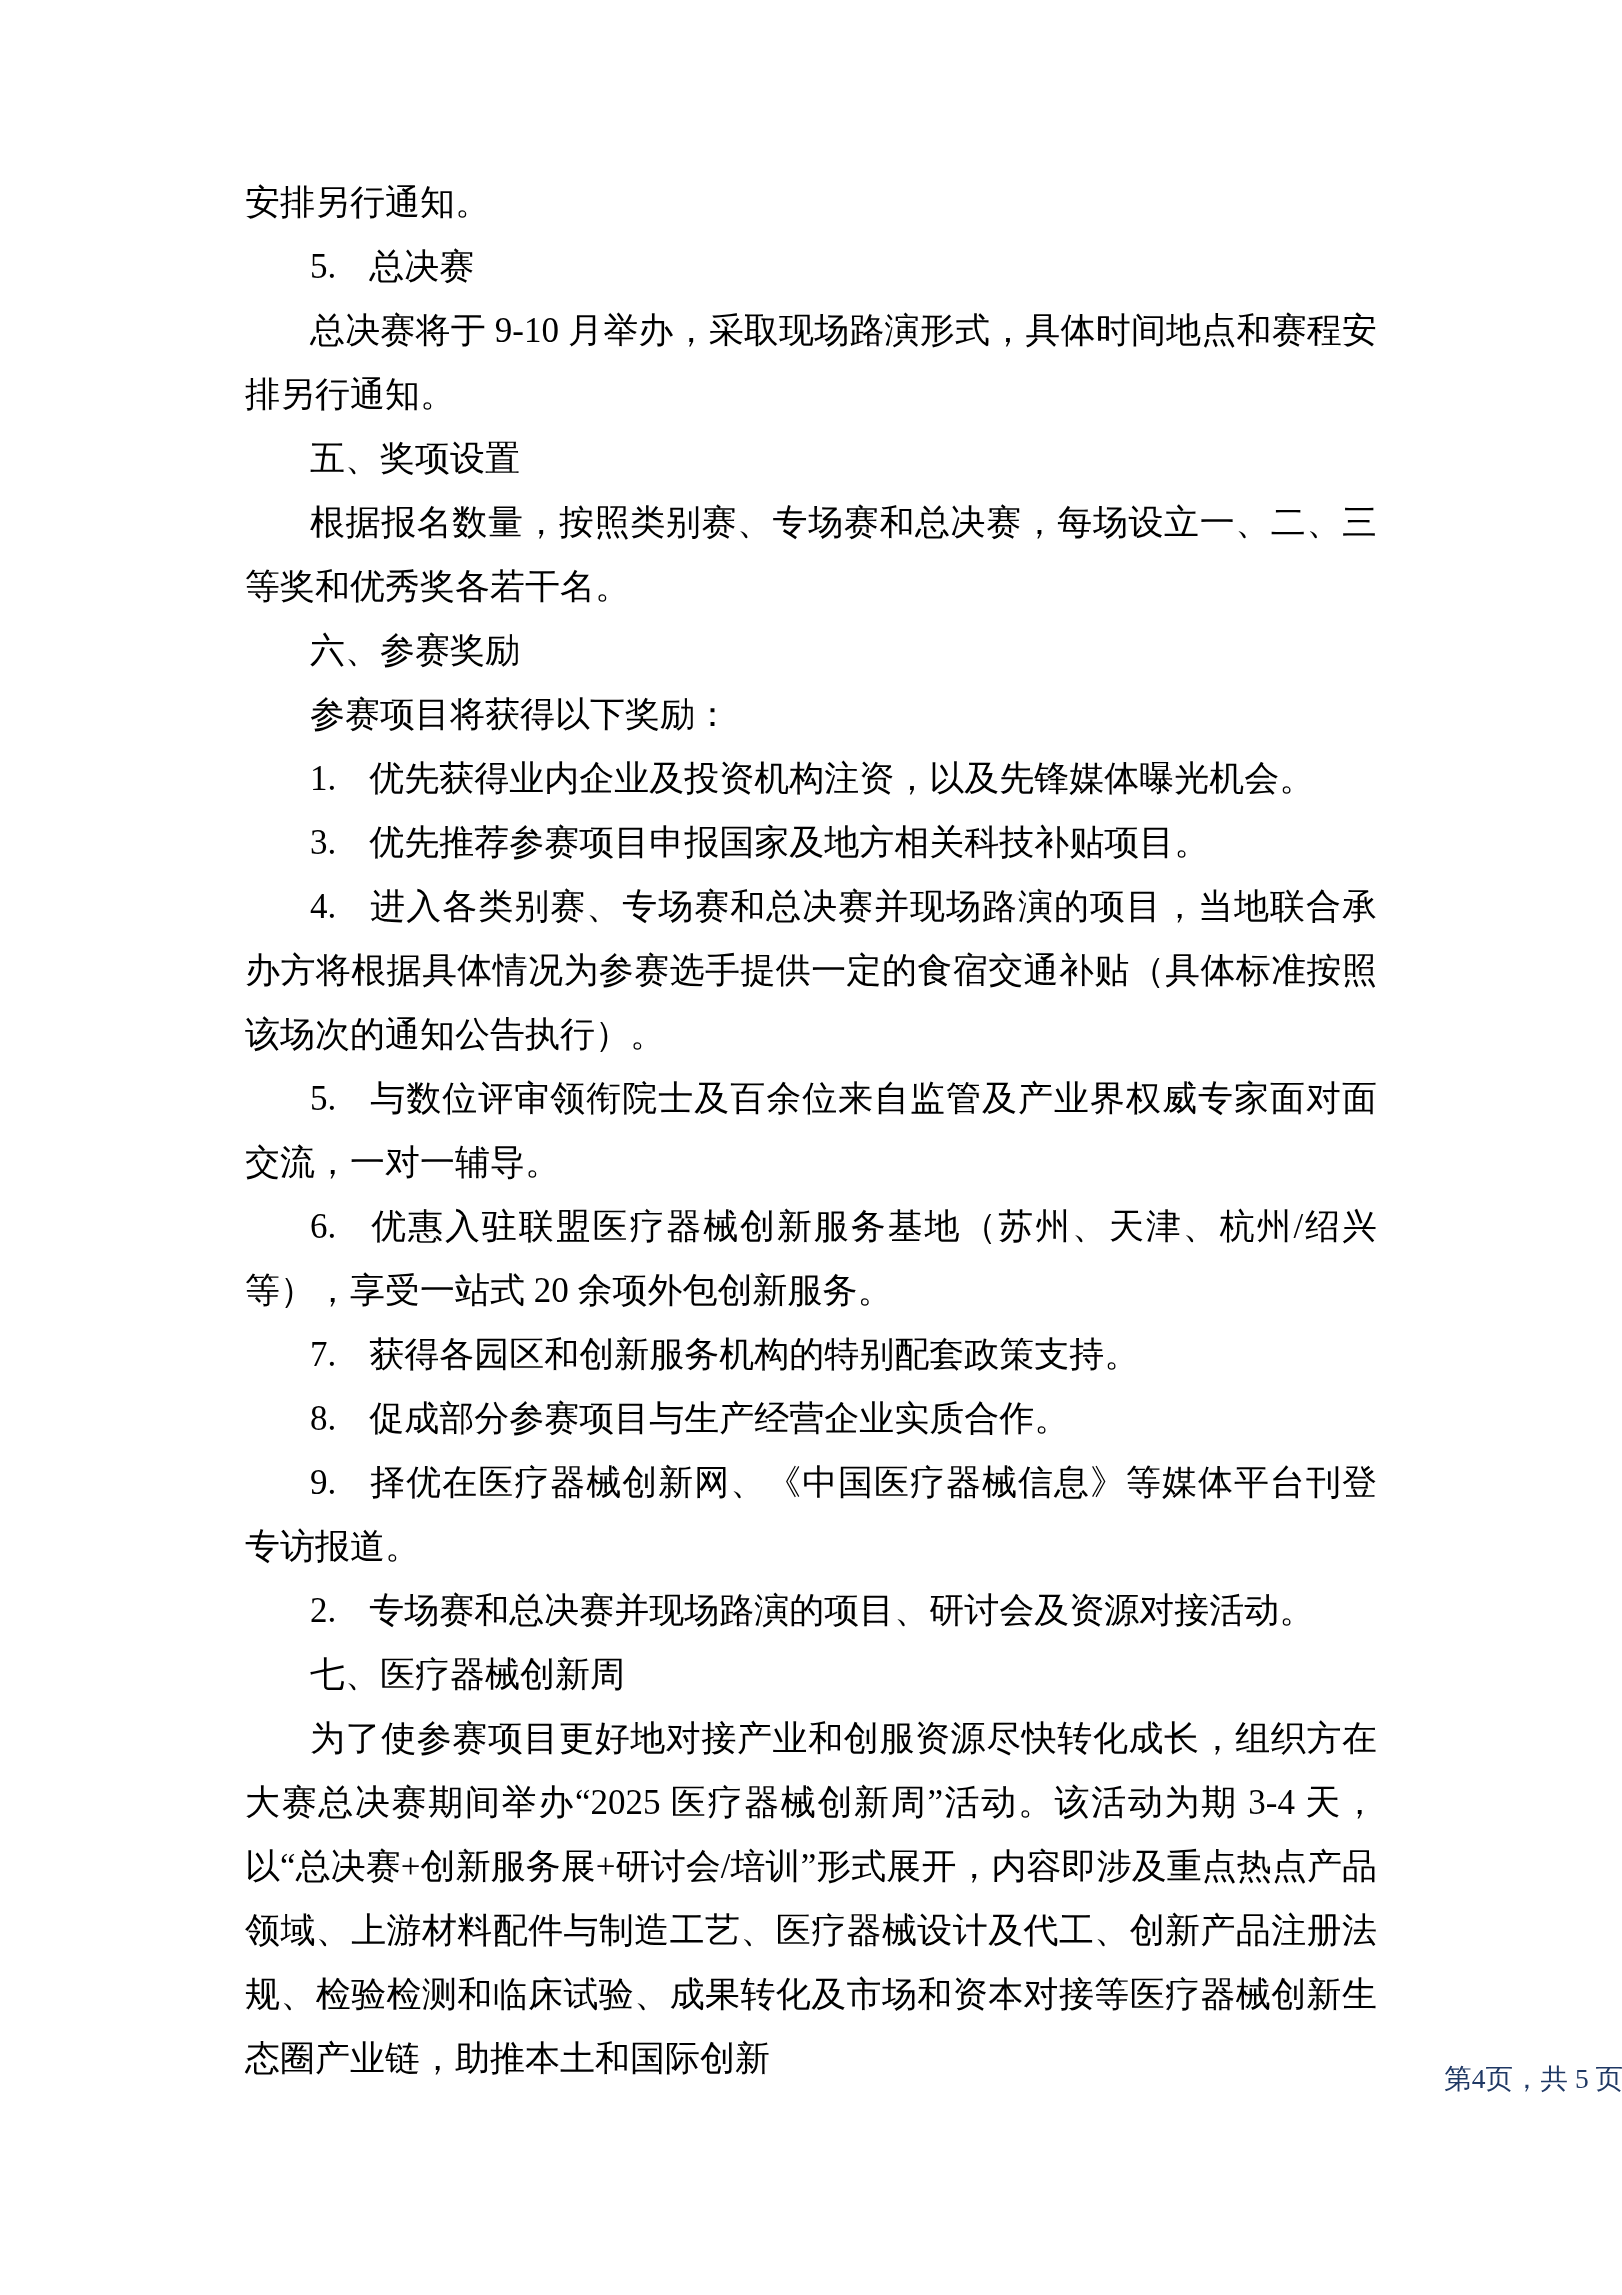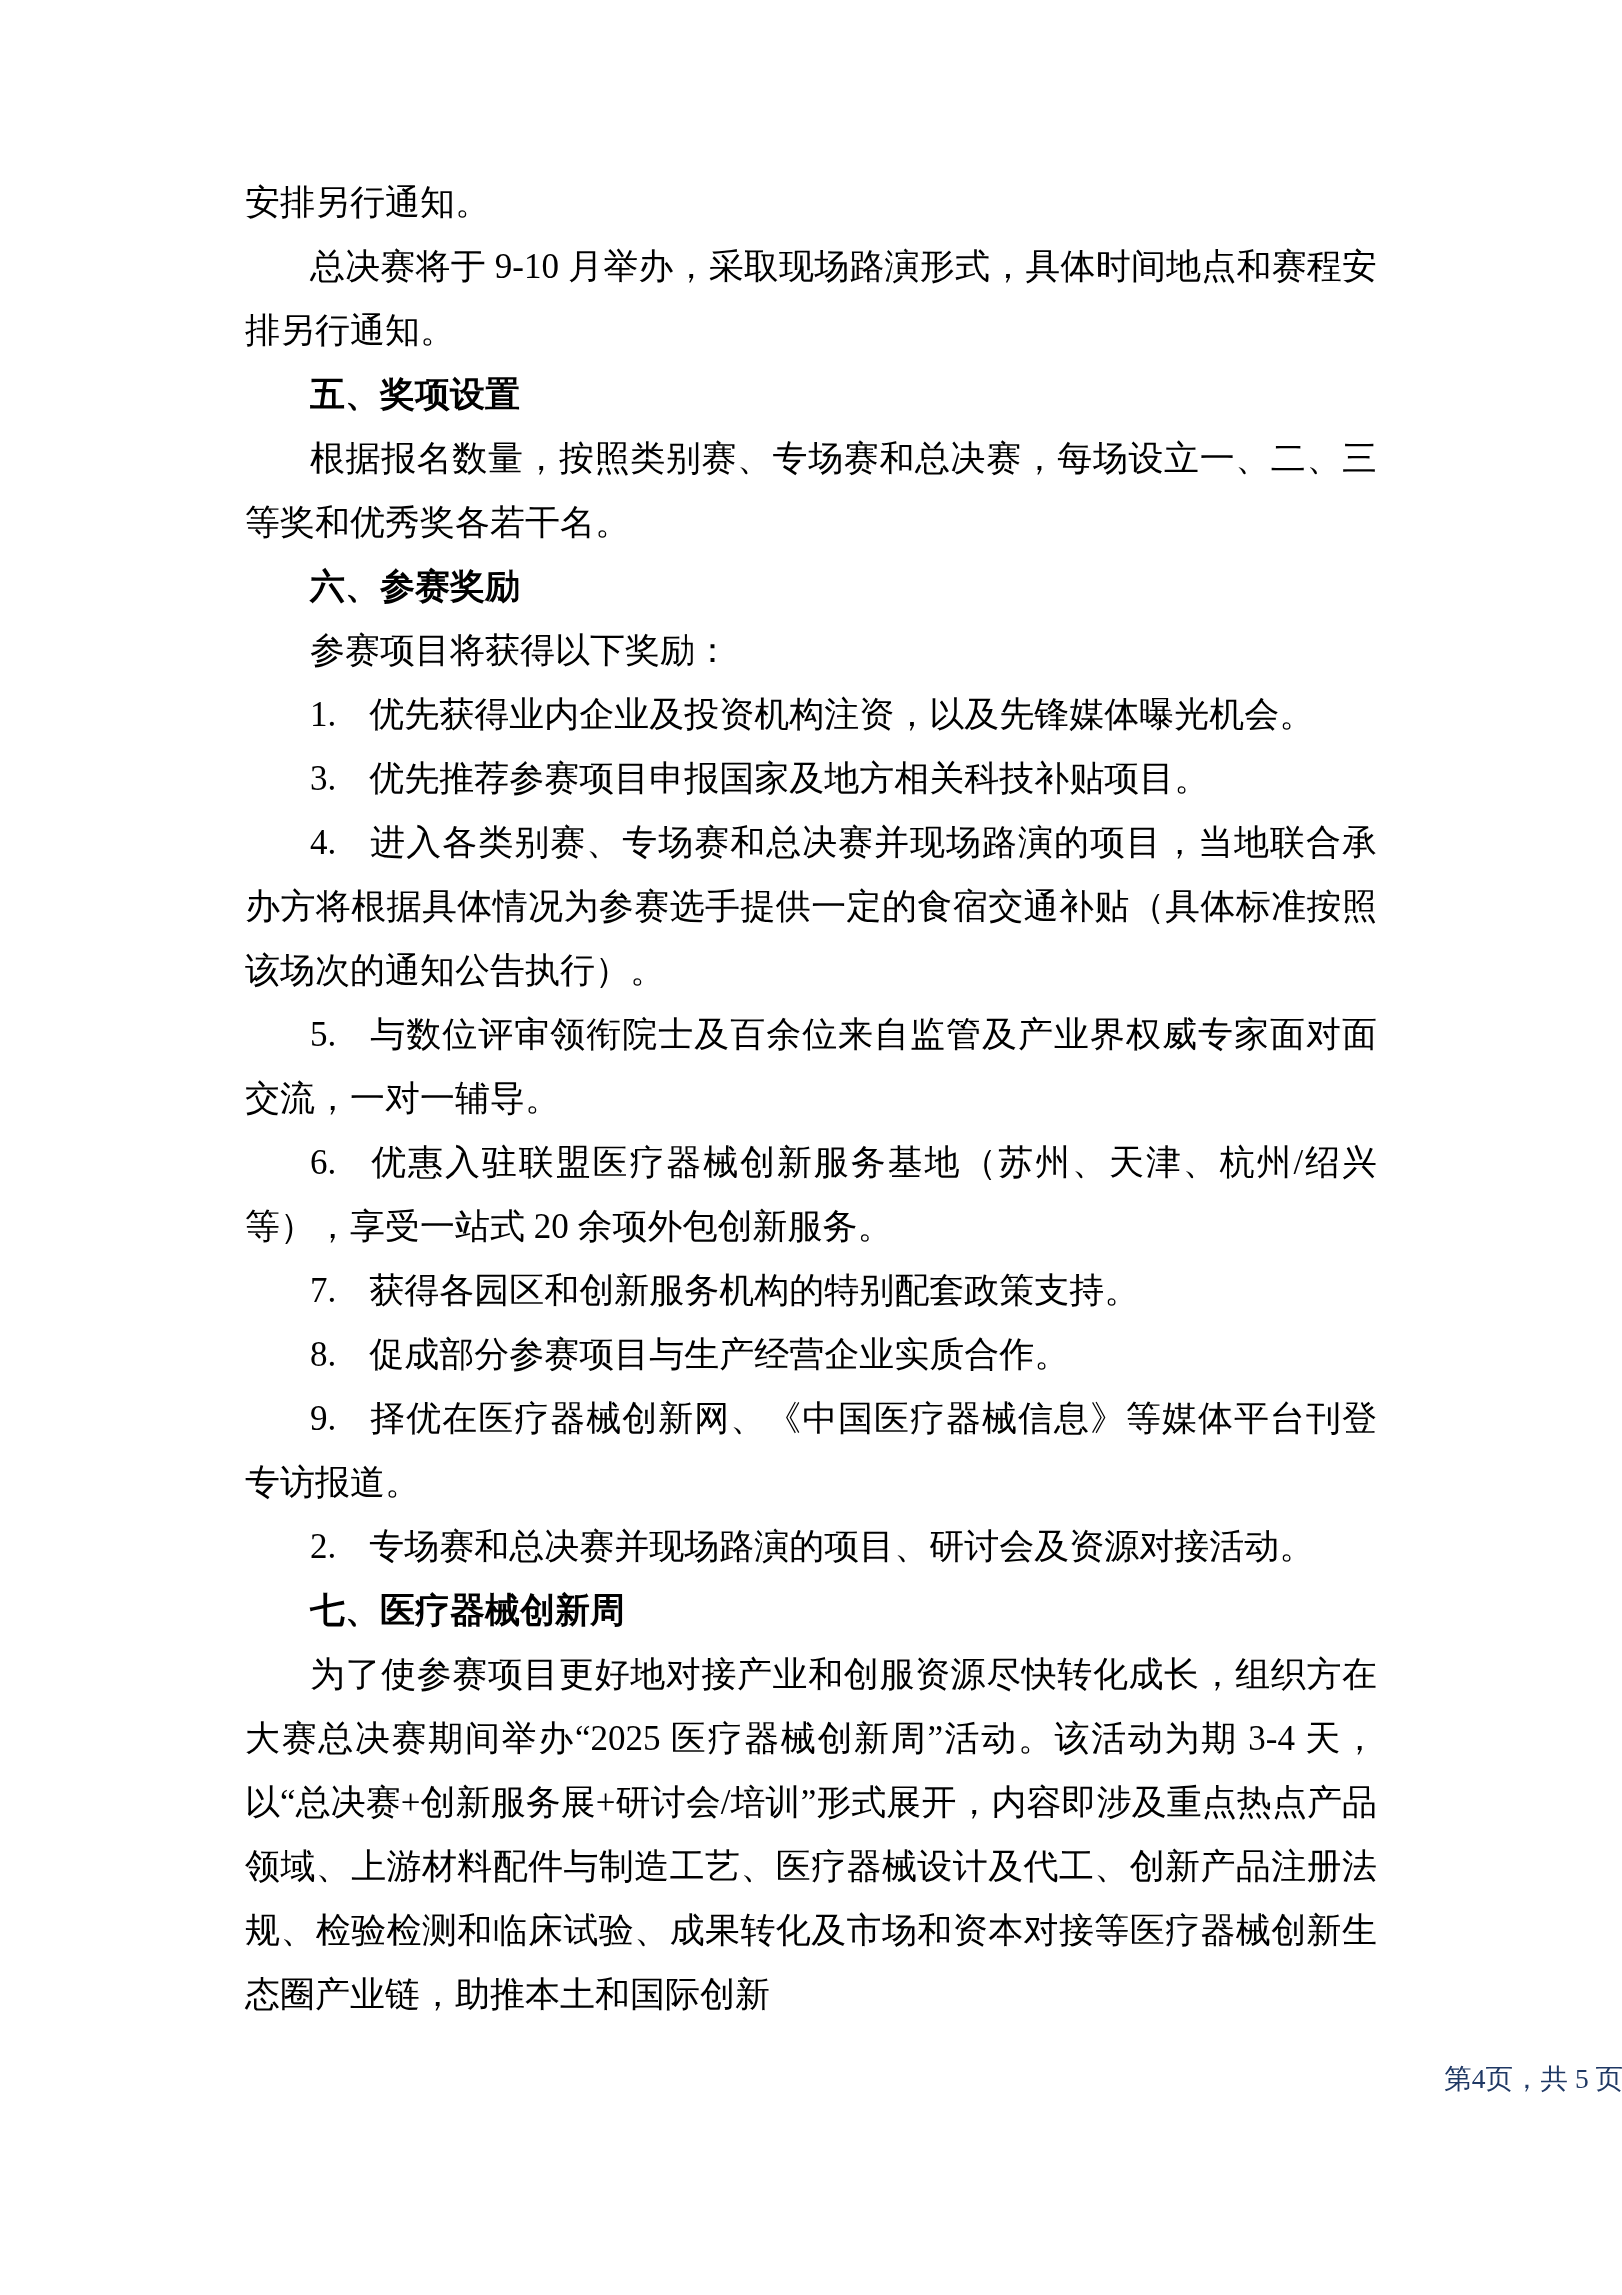--- a/index.html
+++ b/index.html
@@ -28,21 +28,21 @@
     font-size: 35px;
     line-height: 64px;
     text-align: justify;
     letter-spacing: 0;
     word-break: break-all;
   }
   .para.indent {
     text-indent: 65px;
   }
   .para.heading {
-    font-weight: 700;
+    font-weight: 400;
     text-align: left;
   }
   .num {
     margin-right: 33px;
   }
   .footer {
     position: absolute;
     left: 0;
     right: 0;
     top: 2060px;
@@ -51,20 +51,21 @@
     line-height: 37px;
     color: #1f3864;
   }
 </style>
 </head>
 <body>
 
 <div class="page">
   <div class="doc-body" id="doc-body">
       <p class="para">安排另行通知。</p>
+      <p class="para indent"><span class="num">5.</span><span>总决赛</span></p>
       <p class="para indent">总决赛将于 9-10 月举办，采取现场路演形式，具体时间地点和赛程安排另行通知。</p>
       <p class="para heading indent">五、奖项设置</p>
       <p class="para indent">根据报名数量，按照类别赛、专场赛和总决赛，每场设立一、二、三等奖和优秀奖各若干名。</p>
       <p class="para heading indent">六、参赛奖励</p>
       <p class="para indent">参赛项目将获得以下奖励：</p>
       <p class="para indent"><span class="num">1.</span><span>优先获得业内企业及投资机构注资，以及先锋媒体曝光机会。</span></p>
       <p class="para indent"><span class="num">3.</span><span>优先推荐参赛项目申报国家及地方相关科技补贴项目。</span></p>
       <p class="para indent"><span class="num">4.</span><span>进入各类别赛、专场赛和总决赛并现场路演的项目，当地联合承办方将根据具体情况为参赛选手提供一定的食宿交通补贴（具体标准按照该场次的通知公告执行）。</span></p>
       <p class="para indent"><span class="num">5.</span><span>与数位评审领衔院士及百余位来自监管及产业界权威专家面对面交流，一对一辅导。</span></p>
       <p class="para indent"><span class="num">6.</span><span>优惠入驻联盟医疗器械创新服务基地（苏州、天津、杭州/绍兴等），享受一站式 20 余项外包创新服务。</span></p>

